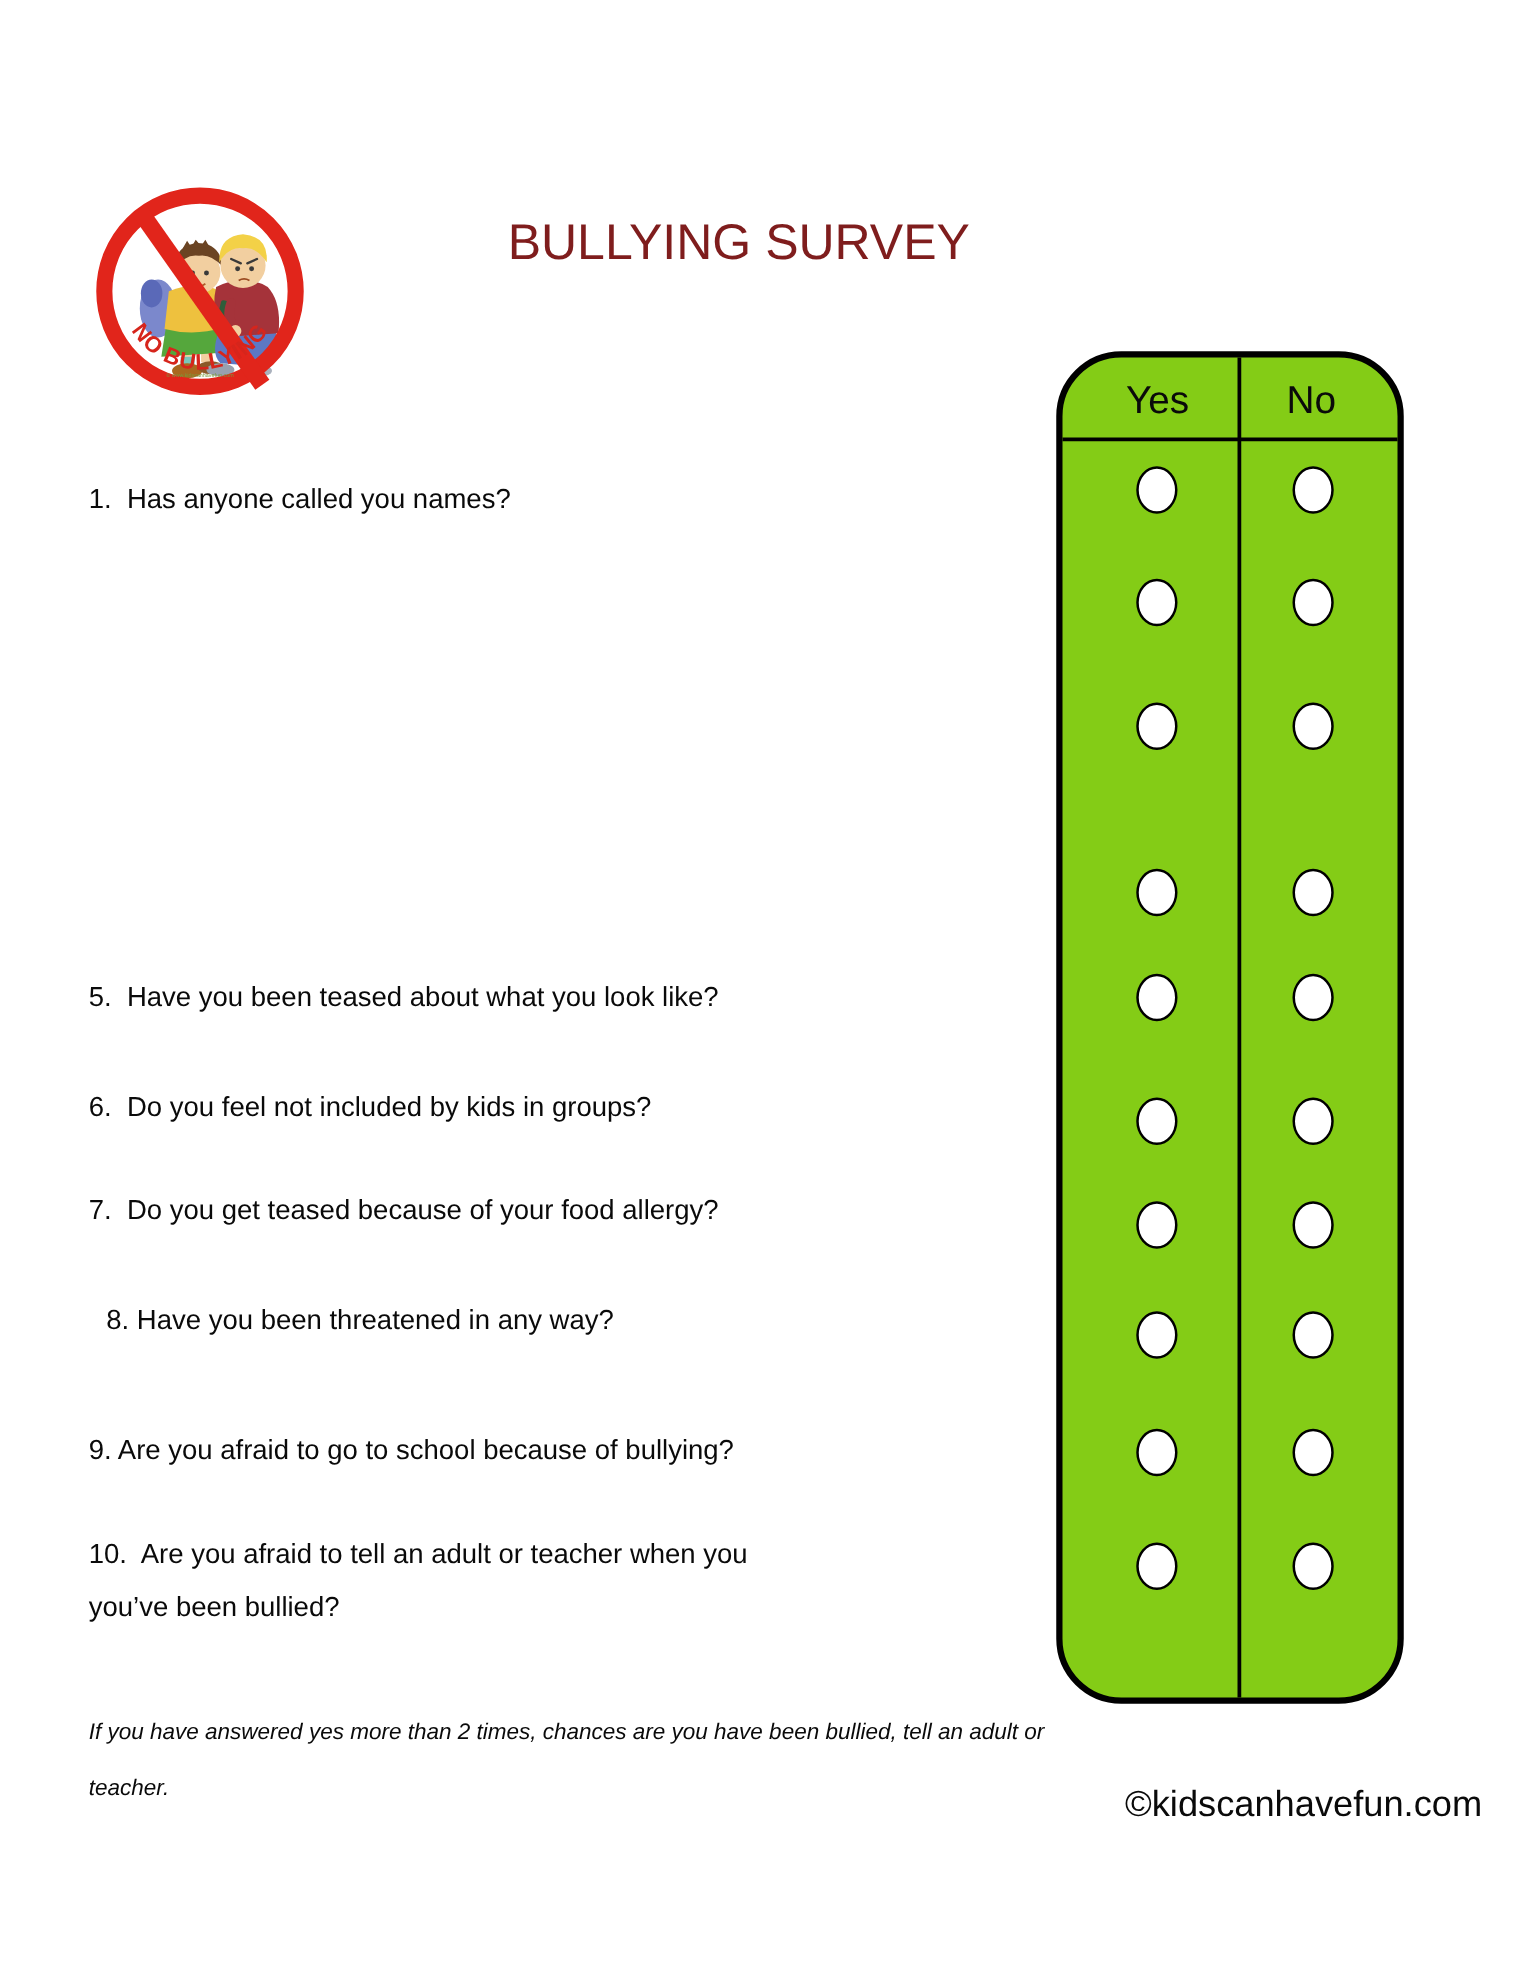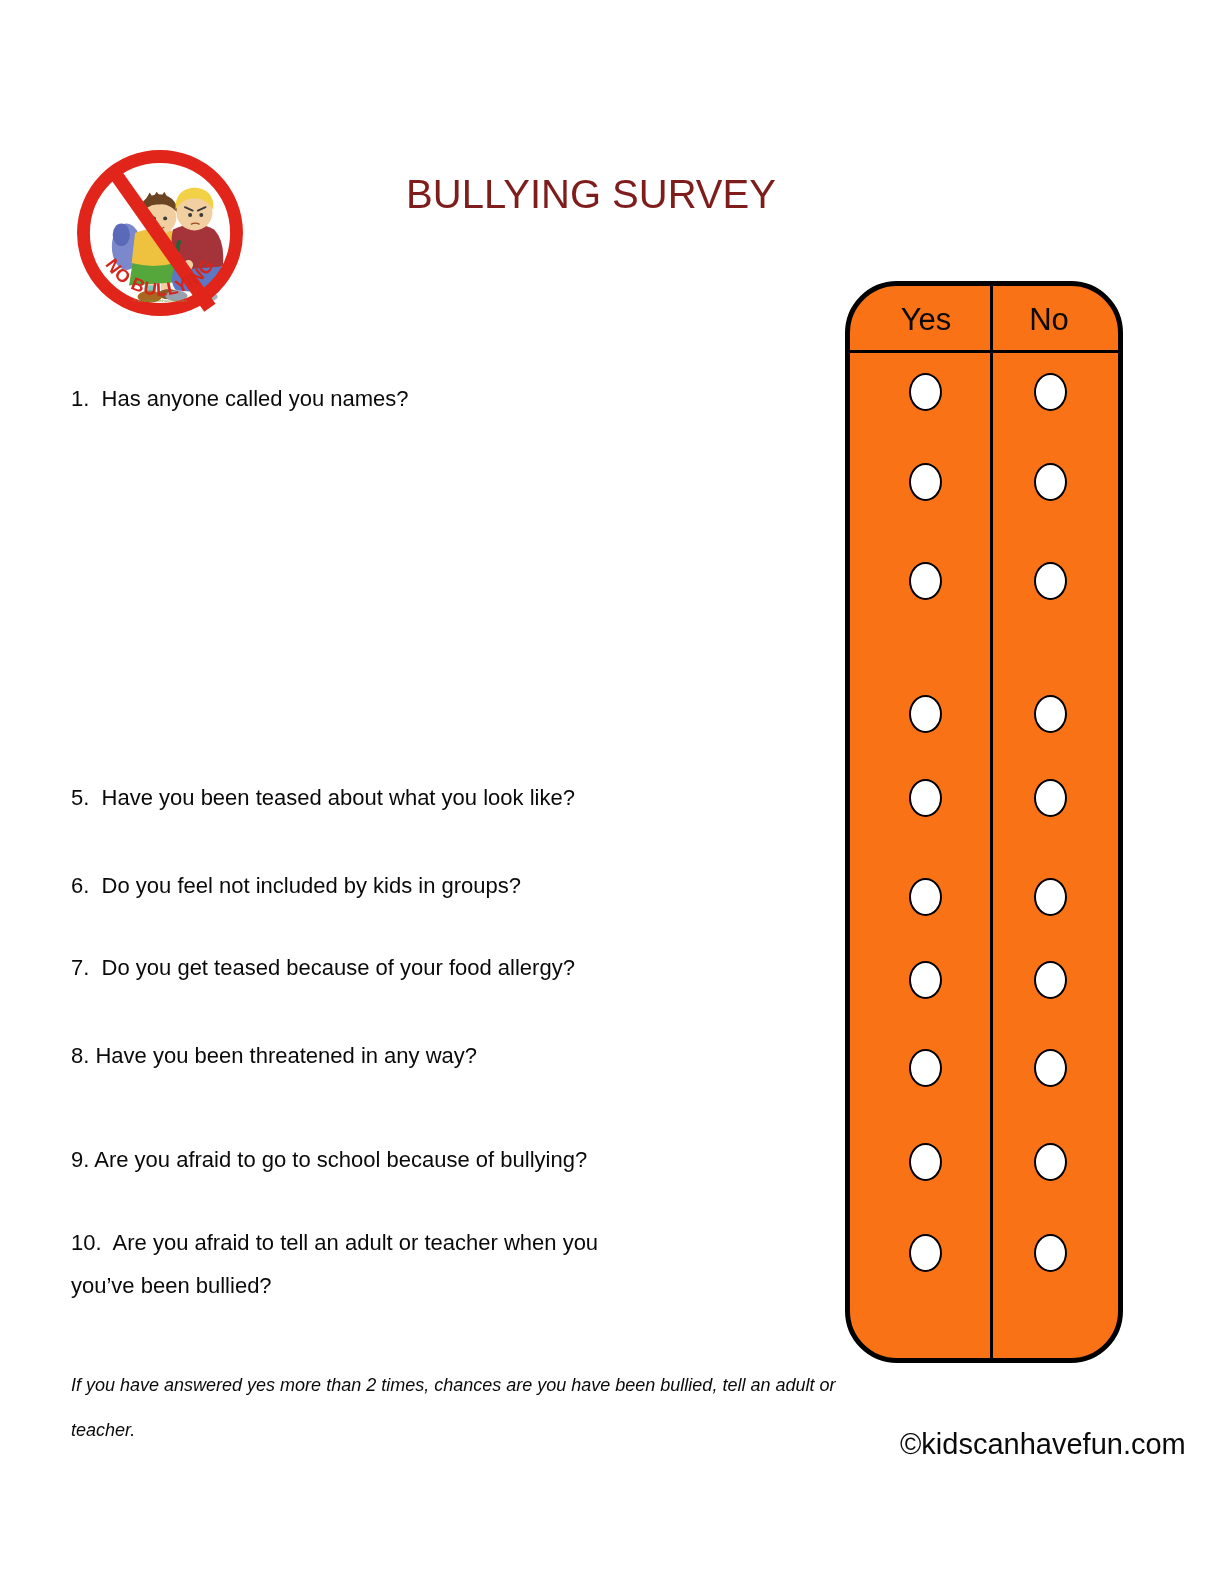--- a/index.html
+++ b/index.html
@@ -47,35 +47,35 @@
     white-space: pre-wrap;
     color: #0a0a0a;
   }
   .q1  { top: 377px; }
   .q2  { top: 461px; }
   .q3  { top: 554px; }
   .q4  { top: 690px; }
   .q5  { top: 776px; }
   .q6  { top: 864px; }
   .q7  { top: 946px; }
-  .q8  { top: 1034px; }
+  .q8  { top: 1034px; margin-left: 14px; }
   .q9  { top: 1138px; }
   .q10 { top: 1221px; }
 
   
   .survey-table {
     position: absolute;
     left: 845px;
     top: 281px;
     width: 278px;
     height: 1082px;
     box-sizing: border-box;
     border: 5px solid #000000;
     border-radius: 52px;
-    background: #f97316;
+    background: #84cc16;
     text-decoration: underline;
   }
   .col-rule {
     position: absolute;
     left: 140px;
     top: 0;
     bottom: 0;
     width: 3px;
     background: #000000;
   }

